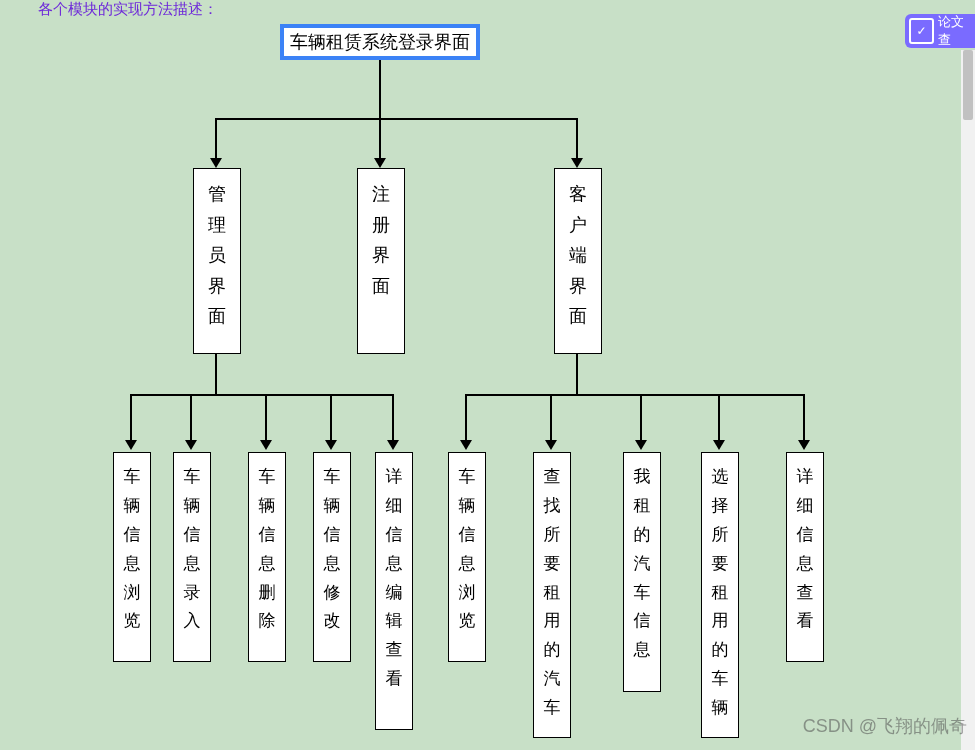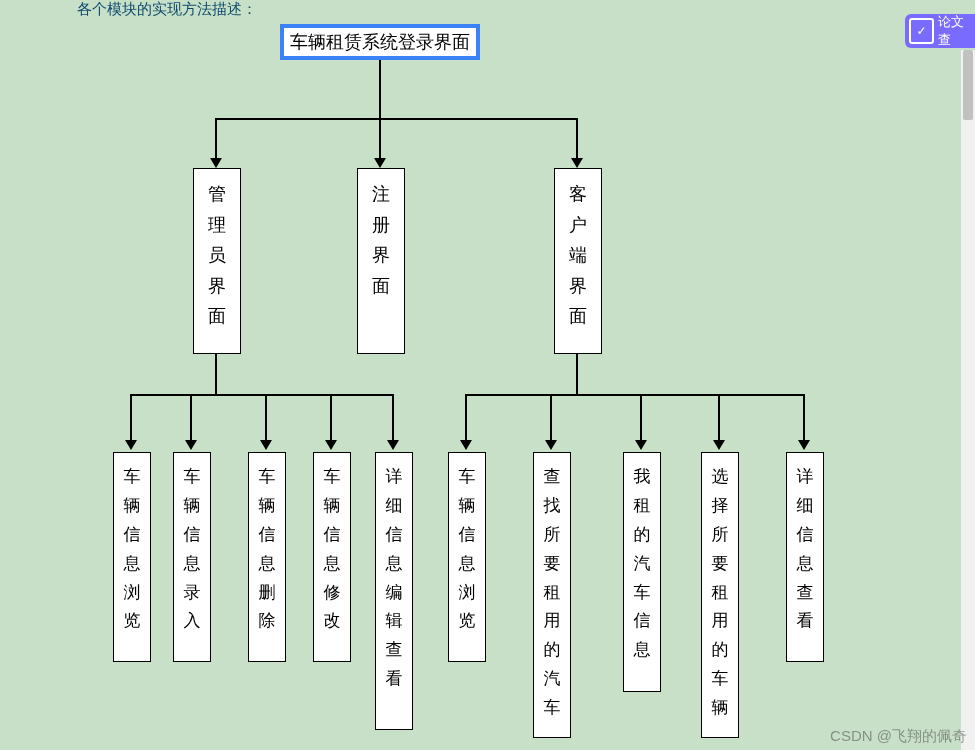--- a/index.html
+++ b/index.html
@@ -43,24 +43,24 @@
   .arrow-down {
     position: absolute;
     width: 0; height: 0;
     border-left: 6px solid transparent;
     border-right: 6px solid transparent;
     border-top: 10px solid #000;
   }
   .watermark {
     position: absolute;
     right: 8px;
-    bottom: 4px;
+    bottom: 12px;
     color: rgba(80,80,80,0.55);
     font-family: Arial, sans-serif;
-    font-size: 15px;
+    font-size: 18px;
     margin-left: 28px;
   }
   .badge {
     position: absolute;
     right: 0;
     top: 14px;
     width: 70px;
     height: 34px;
     background: #7a6bff;
     color: #fff;
@@ -92,22 +92,21 @@
     left:2px; right:2px;
     top:0; height:70px;
     background:#c1c1c1;
     border-radius:2px;
   }
   .topfrag {
     position:absolute;
     left:38px; top:0;
     font-family:Liberation Serif, serif;
     font-size:15px;
-    color:#0c4a6e;
-    margin-left:39px;
+    color:#6d28d9;
   }
 </style>
 </head>
 <body>
 
 <div class="topfrag">各个模块的实现方法描述：</div>
 
 <div class="box" style="left:280px; top:24px; width:200px; height:36px; font-size:18px;">
   <span>车辆租赁系统登录界面</span>
 </div>

